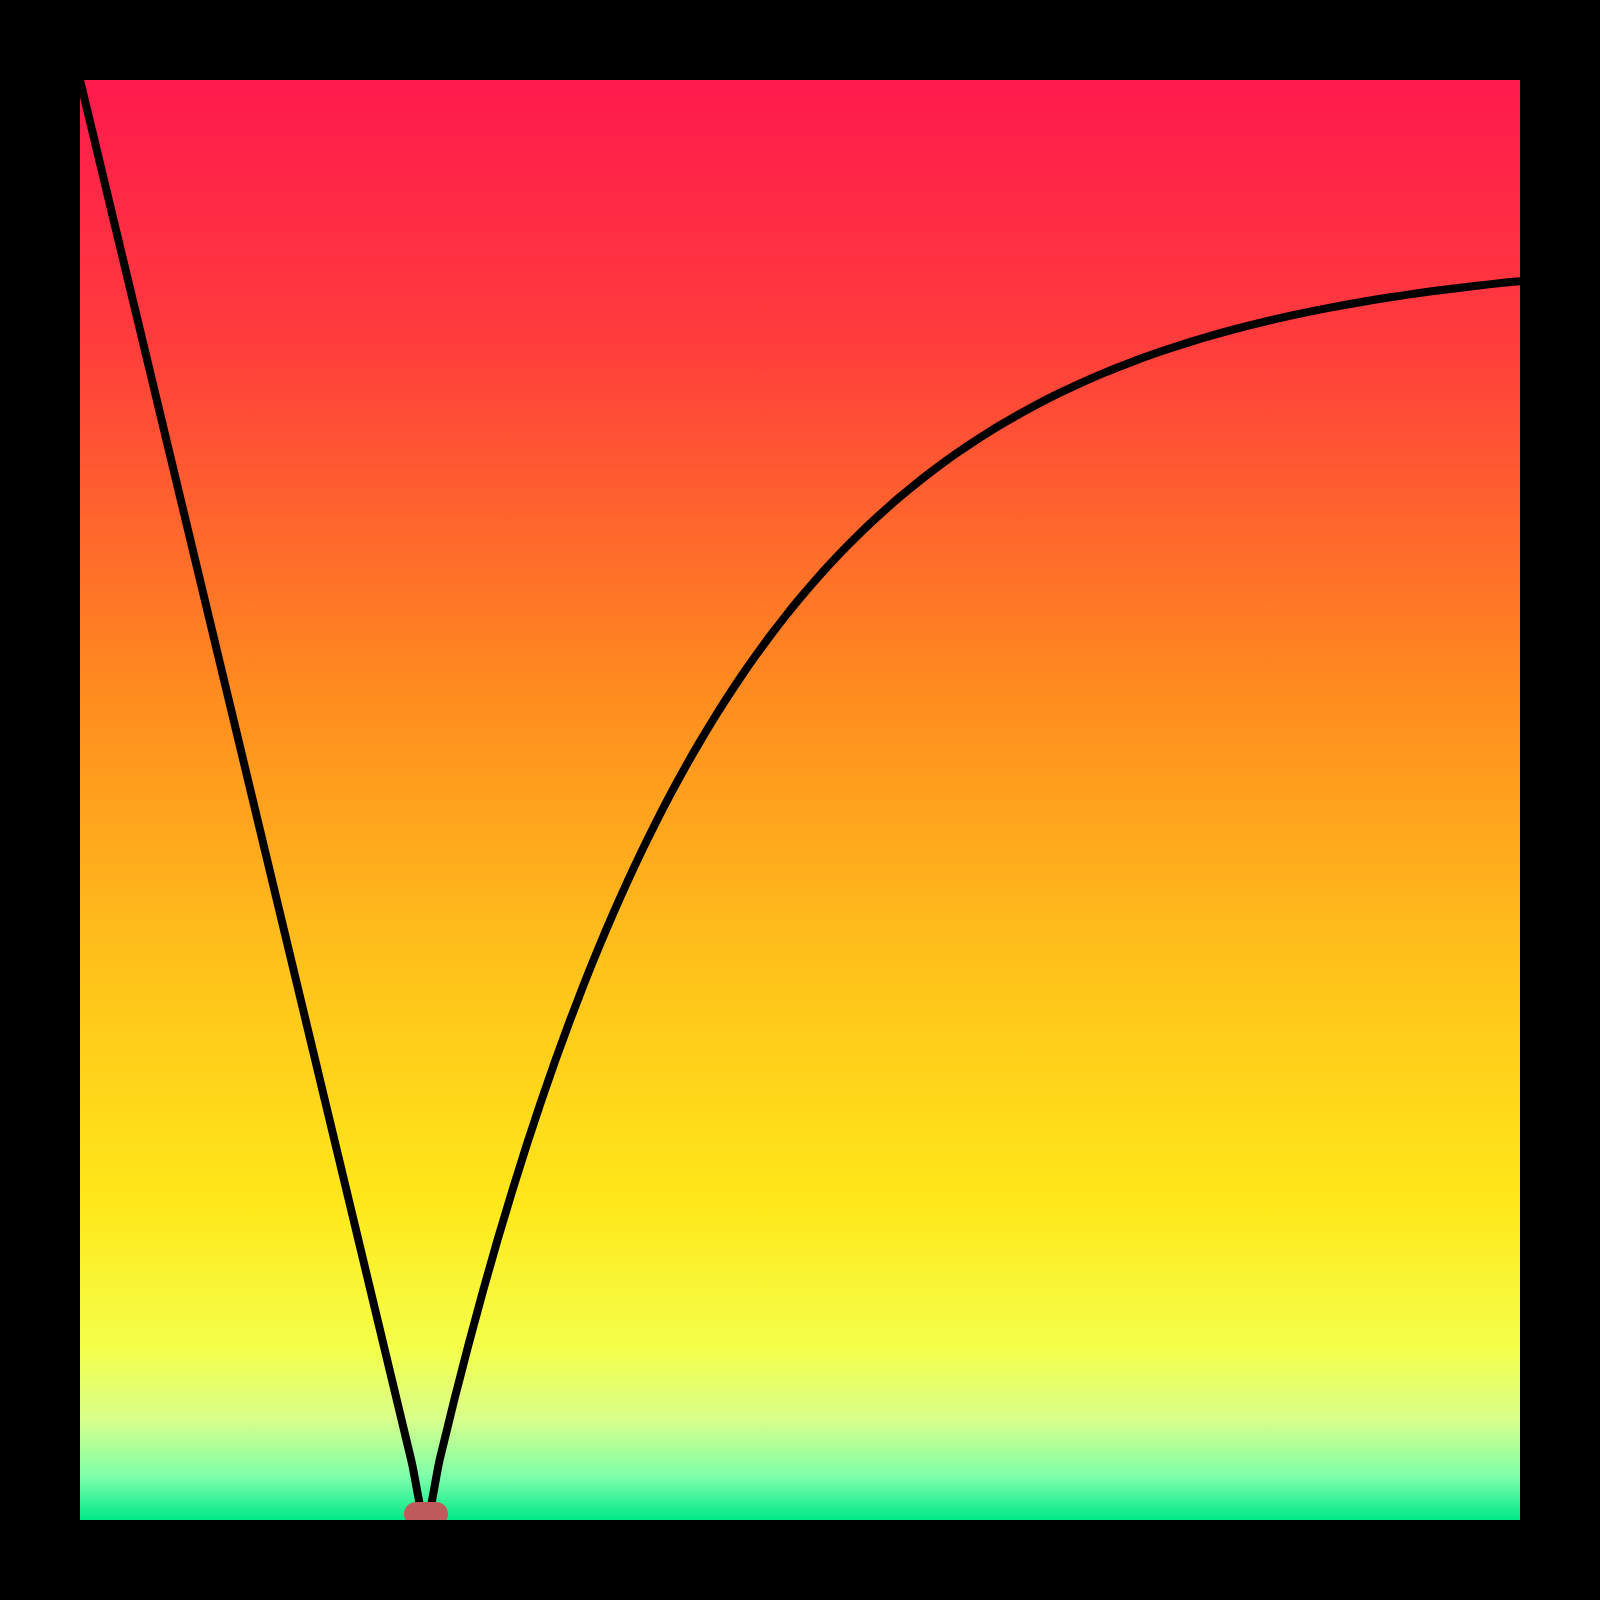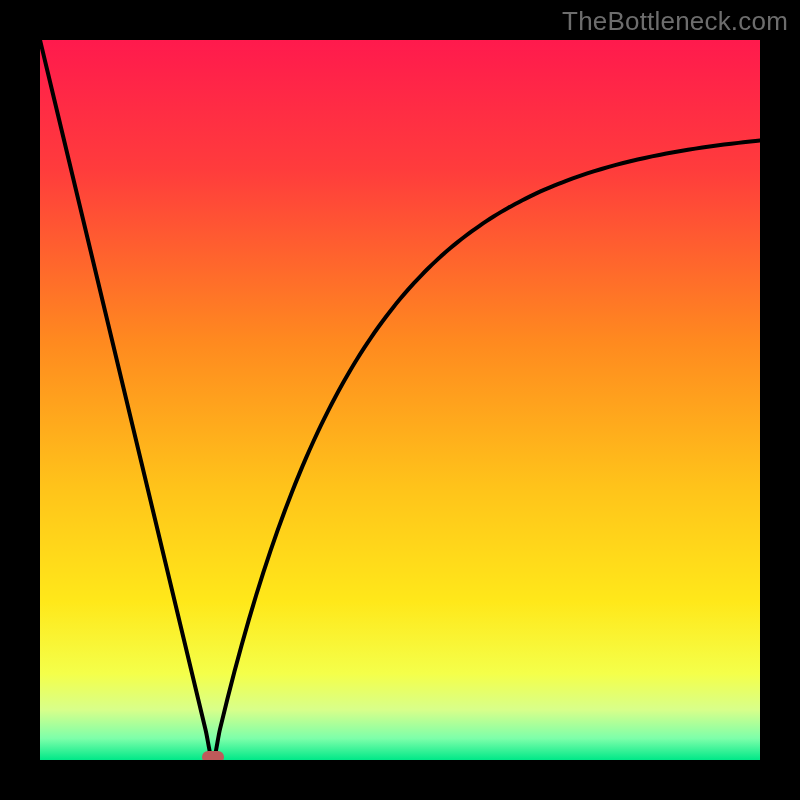--- a/index.html
+++ b/index.html
@@ -62,14 +62,13 @@
   <div class="plot-area">
     <div class="gradient" id="gradient" style="background: linear-gradient(rgb(255, 26, 77) 0%, rgb(255, 60, 60) 18%, rgb(255, 138, 31) 42%, rgb(255, 195, 26) 62%, rgb(255, 232, 26) 78%, rgb(244, 255, 74) 88%, rgb(216, 255, 138) 93%, rgb(125, 255, 170) 97%, rgb(0, 232, 136) 100%);"></div>
 
     <svg class="curve" viewBox="0 0 720 720" preserveAspectRatio="none">
       <path id="curvePath" d="M 0.00 0.00 C 1.20 5.00, 4.80 20.00, 7.20 30.00 C 9.60 40.00, 12.00 50.00, 14.40 60.00 C 16.80 70.00, 19.20 80.00, 21.60 90.00 C 24.00 100.00, 26.40 110.00, 28.80 120.00 C 31.20 130.00, 33.60 140.00, 36.00 150.00 C 38.40 160.00, 40.80 170.00, 43.20 180.00 C 45.60 190.00, 48.00 200.00, 50.40 210.00 C 52.80 220.00, 55.20 230.00, 57.60 240.00 C 60.00 250.00, 62.40 260.00, 64.80 270.00 C 67.20 280.00, 69.60 290.00, 72.00 300.00 C 74.40 310.00, 76.80 320.00, 79.20 330.00 C 81.60 340.00, 84.00 350.00, 86.40 360.00 C 88.80 370.00, 91.20 380.00, 93.60 390.00 C 96.00 400.00, 98.40 410.00, 100.80 420.00 C 103.20 430.00, 105.60 440.00, 108.00 450.00 C 110.40 460.00, 112.80 470.00, 115.20 480.00 C 117.60 490.00, 120.00 500.00, 122.40 510.00 C 124.80 520.00, 127.20 530.00, 129.60 540.00 C 132.00 550.00, 134.40 560.00, 136.80 570.00 C 139.20 580.00, 141.60 590.00, 144.00 600.00 C 146.40 610.00, 148.80 620.00, 151.20 630.00 C 153.60 640.00, 156.00 650.00, 158.40 660.00 C 160.80 670.00, 163.20 680.00, 165.60 690.00 C 168.00 700.00, 170.40 720.15, 172.80 720.00 C 175.20 719.85, 177.60 699.15, 180.00 689.10 C 182.40 679.05, 184.80 669.26, 187.20 659.70 C 189.60 650.15, 192.00 640.84, 194.40 631.74 C 196.80 622.65, 199.20 613.80, 201.60 605.15 C 204.00 596.50, 206.40 588.08, 208.80 579.85 C 211.20 571.62, 213.60 563.61, 216.00 555.78 C 218.40 547.96, 220.80 540.33, 223.20 532.89 C 225.60 525.45, 228.00 518.20, 230.40 511.11 C 232.80 504.03, 235.20 497.14, 237.60 490.40 C 240.00 483.67, 242.40 477.11, 244.80 470.70 C 247.20 464.29, 249.60 458.05, 252.00 451.96 C 254.40 445.86, 256.80 439.92, 259.20 434.13 C 261.60 428.33, 264.00 422.68, 266.40 417.17 C 268.80 411.65, 271.20 406.28, 273.60 401.04 C 276.00 395.79, 278.40 390.68, 280.80 385.69 C 283.20 380.70, 285.60 375.84, 288.00 371.09 C 290.40 366.35, 292.80 361.73, 295.20 357.21 C 297.60 352.69, 300.00 348.30, 302.40 344.00 C 304.80 339.71, 307.20 335.52, 309.60 331.44 C 312.00 327.35, 314.40 323.37, 316.80 319.49 C 319.20 315.60, 321.60 311.82, 324.00 308.12 C 326.40 304.42, 328.80 300.82, 331.20 297.31 C 333.60 293.79, 336.00 290.37, 338.40 287.02 C 340.80 283.68, 343.20 280.42, 345.60 277.24 C 348.00 274.05, 350.40 270.96, 352.80 267.93 C 355.20 264.90, 357.60 261.96, 360.00 259.08 C 362.40 256.20, 364.80 253.39, 367.20 250.65 C 369.60 247.92, 372.00 245.25, 374.40 242.64 C 376.80 240.04, 379.20 237.50, 381.60 235.02 C 384.00 232.55, 386.40 230.13, 388.80 227.78 C 391.20 225.42, 393.60 223.12, 396.00 220.88 C 398.40 218.64, 400.80 216.45, 403.20 214.32 C 405.60 212.19, 408.00 210.11, 410.40 208.08 C 412.80 206.05, 415.20 204.08, 417.60 202.15 C 420.00 200.22, 422.40 198.34, 424.80 196.50 C 427.20 194.67, 429.60 192.88, 432.00 191.13 C 434.40 189.39, 436.80 187.69, 439.20 186.03 C 441.60 184.36, 444.00 182.75, 446.40 181.17 C 448.80 179.59, 451.20 178.05, 453.60 176.54 C 456.00 175.04, 458.40 173.58, 460.80 172.15 C 463.20 170.72, 465.60 169.33, 468.00 167.97 C 470.40 166.61, 472.80 165.28, 475.20 163.99 C 477.60 162.69, 480.00 161.43, 482.40 160.20 C 484.80 158.97, 487.20 157.78, 489.60 156.60 C 492.00 155.43, 494.40 154.29, 496.80 153.18 C 499.20 152.07, 501.60 150.98, 504.00 149.92 C 506.40 148.86, 508.80 147.83, 511.20 146.83 C 513.60 145.82, 516.00 144.84, 518.40 143.88 C 520.80 142.92, 523.20 141.99, 525.60 141.08 C 528.00 140.16, 530.40 139.28, 532.80 138.41 C 535.20 137.54, 537.60 136.70, 540.00 135.87 C 542.40 135.05, 544.80 134.24, 547.20 133.46 C 549.60 132.68, 552.00 131.91, 554.40 131.16 C 556.80 130.42, 559.20 129.69, 561.60 128.98 C 564.00 128.27, 566.40 127.58, 568.80 126.90 C 571.20 126.23, 573.60 125.57, 576.00 124.93 C 578.40 124.29, 580.80 123.66, 583.20 123.05 C 585.60 122.44, 588.00 121.84, 590.40 121.26 C 592.80 120.68, 595.20 120.12, 597.60 119.56 C 600.00 119.01, 602.40 118.47, 604.80 117.95 C 607.20 117.42, 609.60 116.91, 612.00 116.41 C 614.40 115.91, 616.80 115.42, 619.20 114.94 C 621.60 114.47, 624.00 114.00, 626.40 113.55 C 628.80 113.10, 631.20 112.66, 633.60 112.23 C 636.00 111.80, 638.40 111.38, 640.80 110.97 C 643.20 110.56, 645.60 110.16, 648.00 109.77 C 650.40 109.38, 652.80 109.00, 655.20 108.63 C 657.60 108.26, 660.00 107.90, 662.40 107.55 C 664.80 107.19, 667.20 106.85, 669.60 106.51 C 672.00 106.18, 674.40 105.85, 676.80 105.53 C 679.20 105.21, 681.60 104.90, 684.00 104.60 C 686.40 104.30, 688.80 104.00, 691.20 103.71 C 693.60 103.42, 696.00 103.14, 698.40 102.87 C 700.80 102.59, 703.20 102.33, 705.60 102.06 C 708.00 101.80, 710.40 101.55, 712.80 101.30 C 715.20 101.05, 718.80 100.70, 720.00 100.57" fill="none" stroke-width="4" stroke-linejoin="round" stroke-linecap="round" stroke="#000000"></path>
     </svg>
 
     <div class="marker" id="marker" style="left: 172.8px; top: 717px; background: rgb(191, 90, 90);"></div>
   </div>
 
-  <div class="attribution">TheBottleneck.com</div>
 </div>
 
 </body></html>

